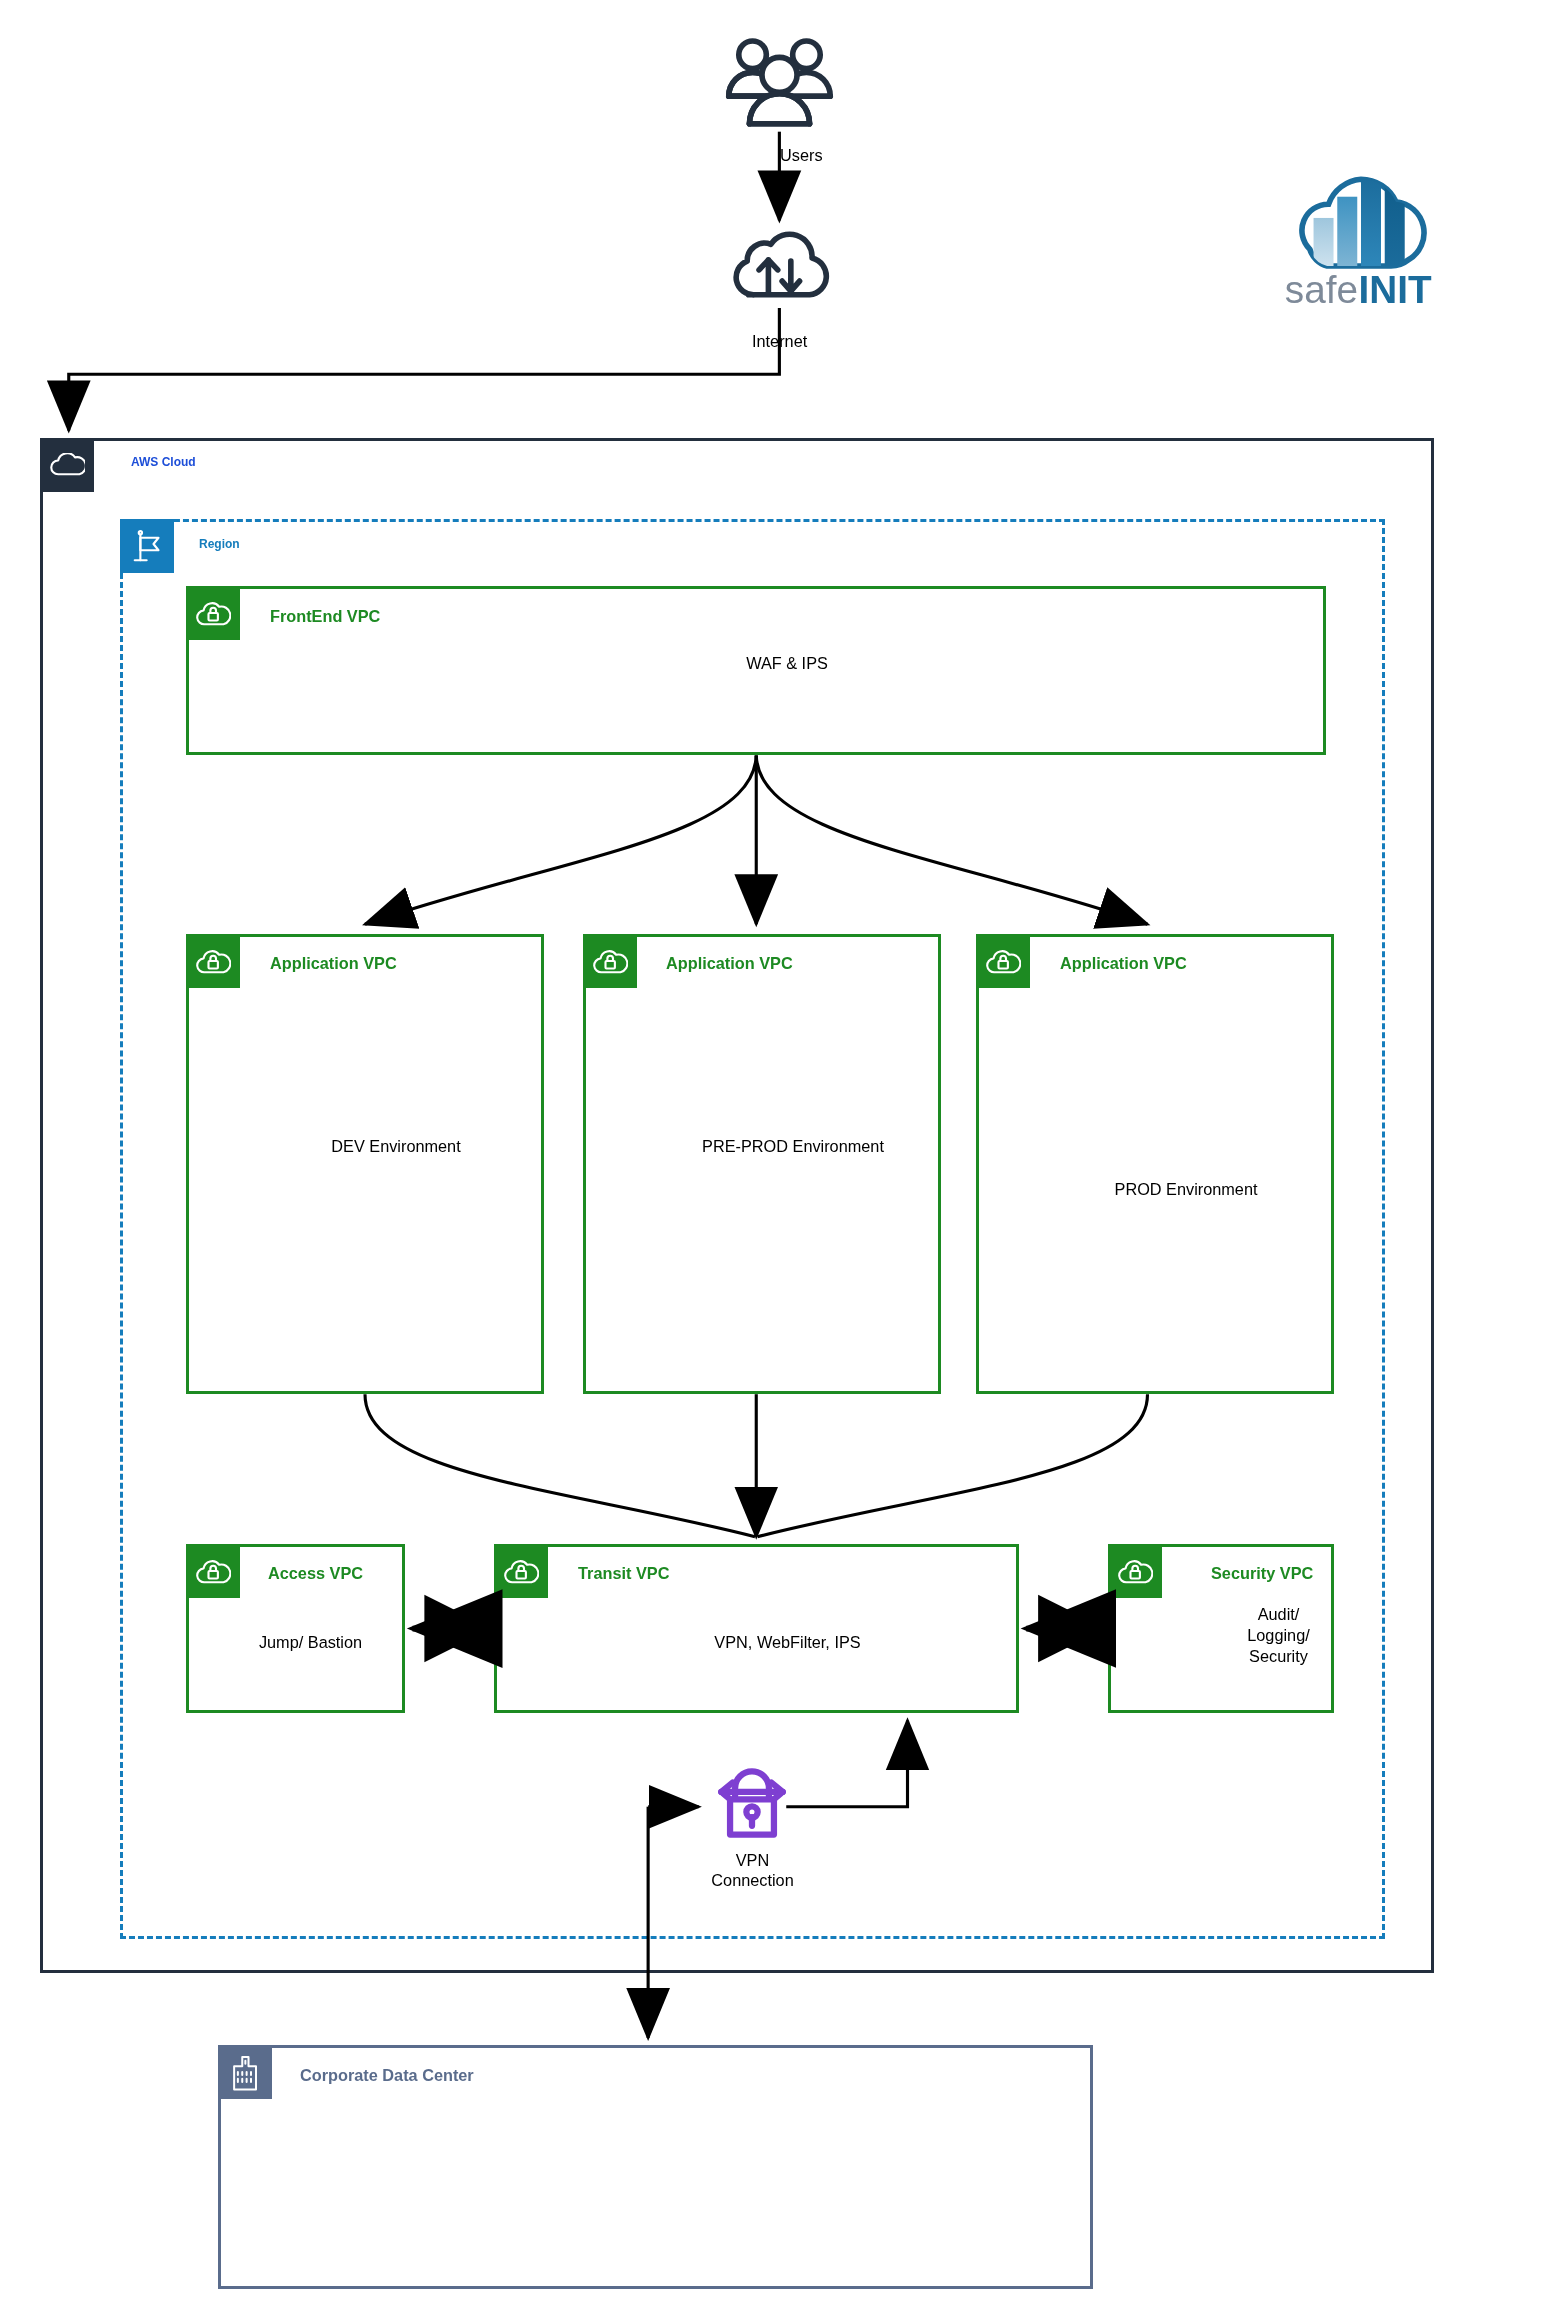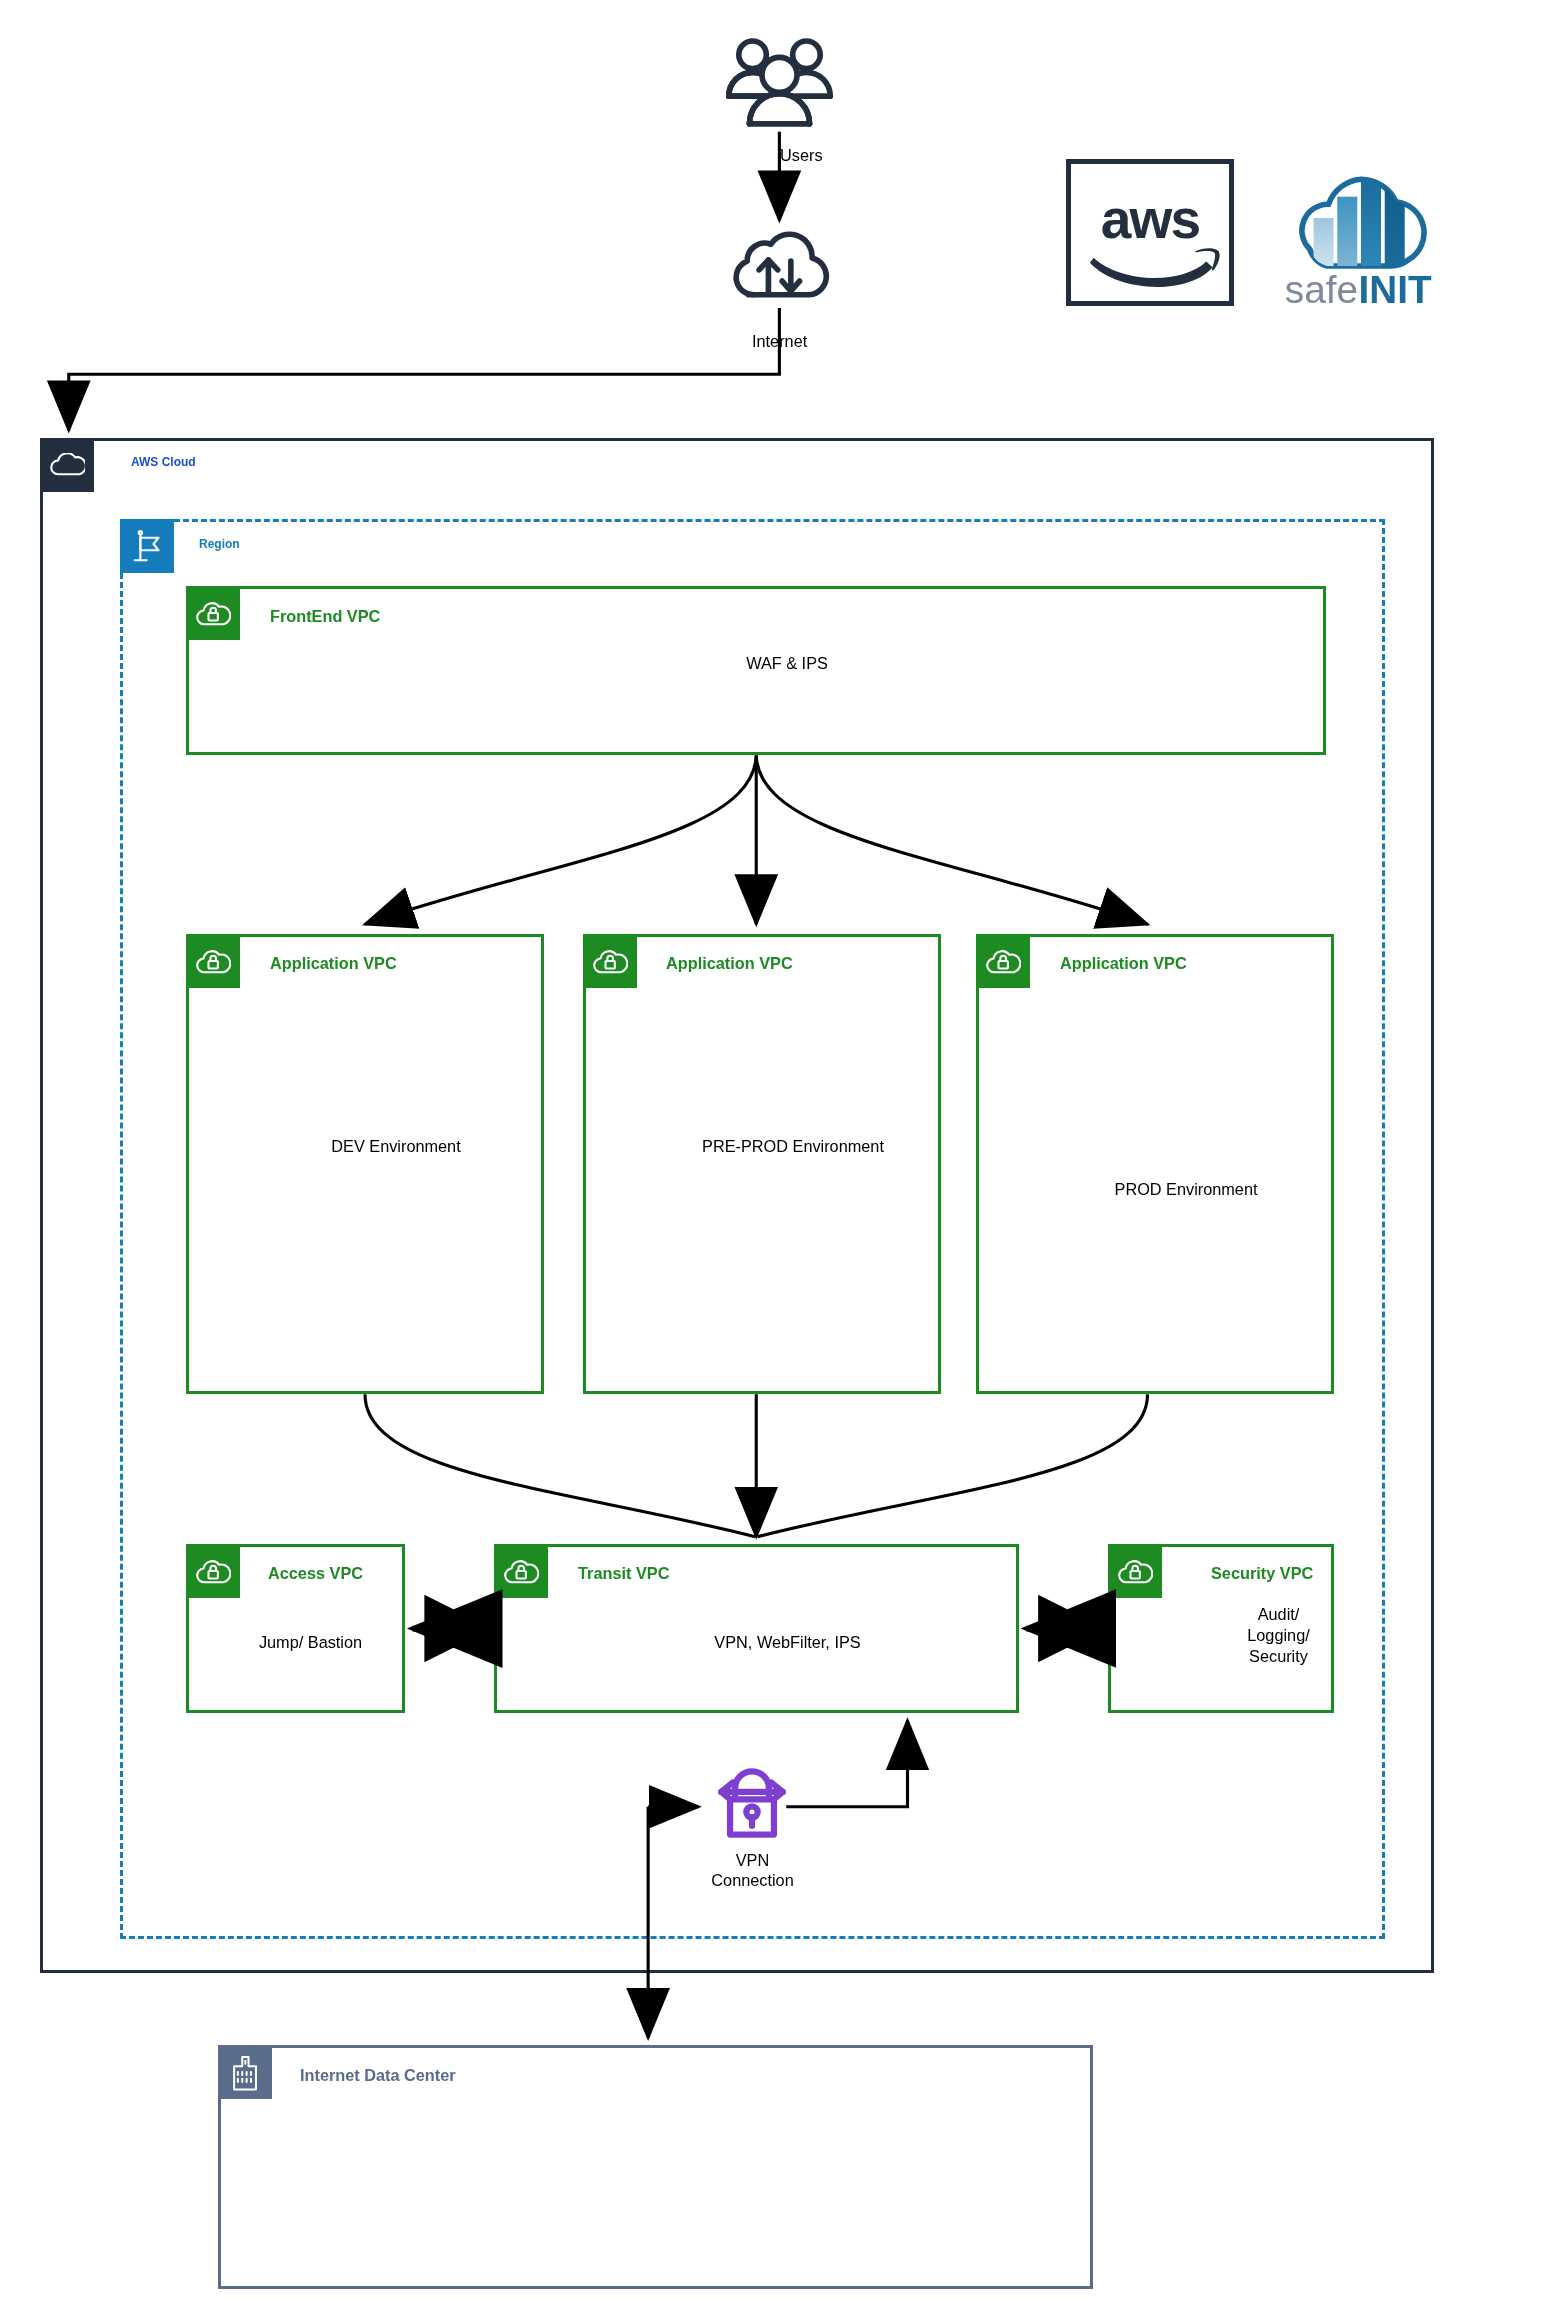--- a/index.html
+++ b/index.html
@@ -74,27 +74,20 @@
   <div class="iconbox" style="left:726px;top:225px;width:106px;height:81px;">
     <svg width="106" height="81" viewBox="0 0 170 130" fill="none" stroke="#232F3E" stroke-width="9" stroke-linecap="round" stroke-linejoin="round">
       <path d="M36 112 h16 M74 112 h22 M118 112 h16
                a30 30 0 0 0 4 -59 a36 36 0 0 0 -66 -22 a28 28 0 0 0 -38 27 a28 28 0 0 0 12 54 Z" fill="#fff"></path>
       <path d="M68 108 V56 M68 56 l-15 16 M68 56 l15 16"></path>
       <path d="M104 58 V106 M104 106 l-14 -16 M104 106 l14 -16"></path>
     </svg>
   </div>
   <div class="flabel" style="left:752px;top:300px;width:119px;text-align:left;margin-top:31px;">Internet</div>
 
-  <div class="awslogo" style="left:1066px;top:159px;width:168px;height:147px;">
-    <svg width="158" height="137" viewBox="0 0 252 219" fill="#232F3E">
-      <text x="126" y="118" font-family="'Liberation Sans',sans-serif" font-size="88" font-weight="bold" text-anchor="middle" letter-spacing="-3">aws</text>
-      <path d="M36 150 C78 190 176 194 216 156 l10 9 C188 210 74 206 30 158 Z"></path>
-      <path d="M198 140 c16 -8 34 -6 38 0 c4 7 -2 22 -8 29 c-2 2 -4 1 -3 -2 c3 -8 7 -21 4 -25 c-3 -4 -18 -3 -28 -1 c-3 0 -4 -1 -3 -1 Z"></path>
-    </svg>
-  </div>
 
   <div class="safelogo" style="left:1272px;top:158px;width:188px;height:153px;">
     <svg width="188" height="153" viewBox="0 0 300 245">
       <defs>
         <linearGradient id="b1" x1="0" y1="1" x2="0" y2="0">
           <stop offset="0" stop-color="#CFE3EF"></stop>
             <stop offset="1" stop-color="#9EC6DD"></stop>
         </linearGradient>
         <linearGradient id="b2" x1="0" y1="1" x2="0" y2="0">
           <stop offset="0" stop-color="#7FB5D4"></stop>
@@ -243,21 +236,21 @@
 
   <div class="grp grp-dc" style="left:218px;top:2045px;width:875px;height:244px;"></div>
   <div class="tile tile-dc" style="left:218px;top:2045px;width:54px;height:54px;">
     <svg width="27.5" height="39" viewBox="0 0 44 62" fill="none" stroke="#fff" stroke-width="3.2" stroke-linejoin="round" stroke-linecap="round">
       <path d="M18 6 h10 v15 h12 v37 H5 V21 h13 Z"></path>
       <path d="M11 30 v5 M18 30 v5 M25 30 v5 M32 30 v5
                M11 41 v5 M18 41 v5 M25 41 v5 M32 41 v5
                M23 12 v5"></path>
     </svg>
   </div>
-  <div class="gtitle t-dc" style="left:300px;top:2067px;">Internet Data Center</div>
+  <div class="gtitle t-dc" style="left:300px;top:2067px;">Corporate Data Center</div>
 
   <svg id="wires" viewBox="0 0 2496 3709">
     <defs>
       <marker id="arw" markerWidth="14" markerHeight="14" refX="11" refY="7" orient="auto" markerUnits="strokeWidth">
         <path d="M0,1 L12,7 L0,13 z" fill="#000"></path>
       </marker>
       <marker id="arwSlim" markerWidth="20" markerHeight="20" refX="16" refY="10" orient="auto" markerUnits="strokeWidth">
         <path d="M0,3 L17,10 L0,17 z" fill="#000"></path>
       </marker>
       <marker id="arwBackSlim" markerWidth="20" markerHeight="20" refX="4" refY="10" orient="auto" markerUnits="strokeWidth">

